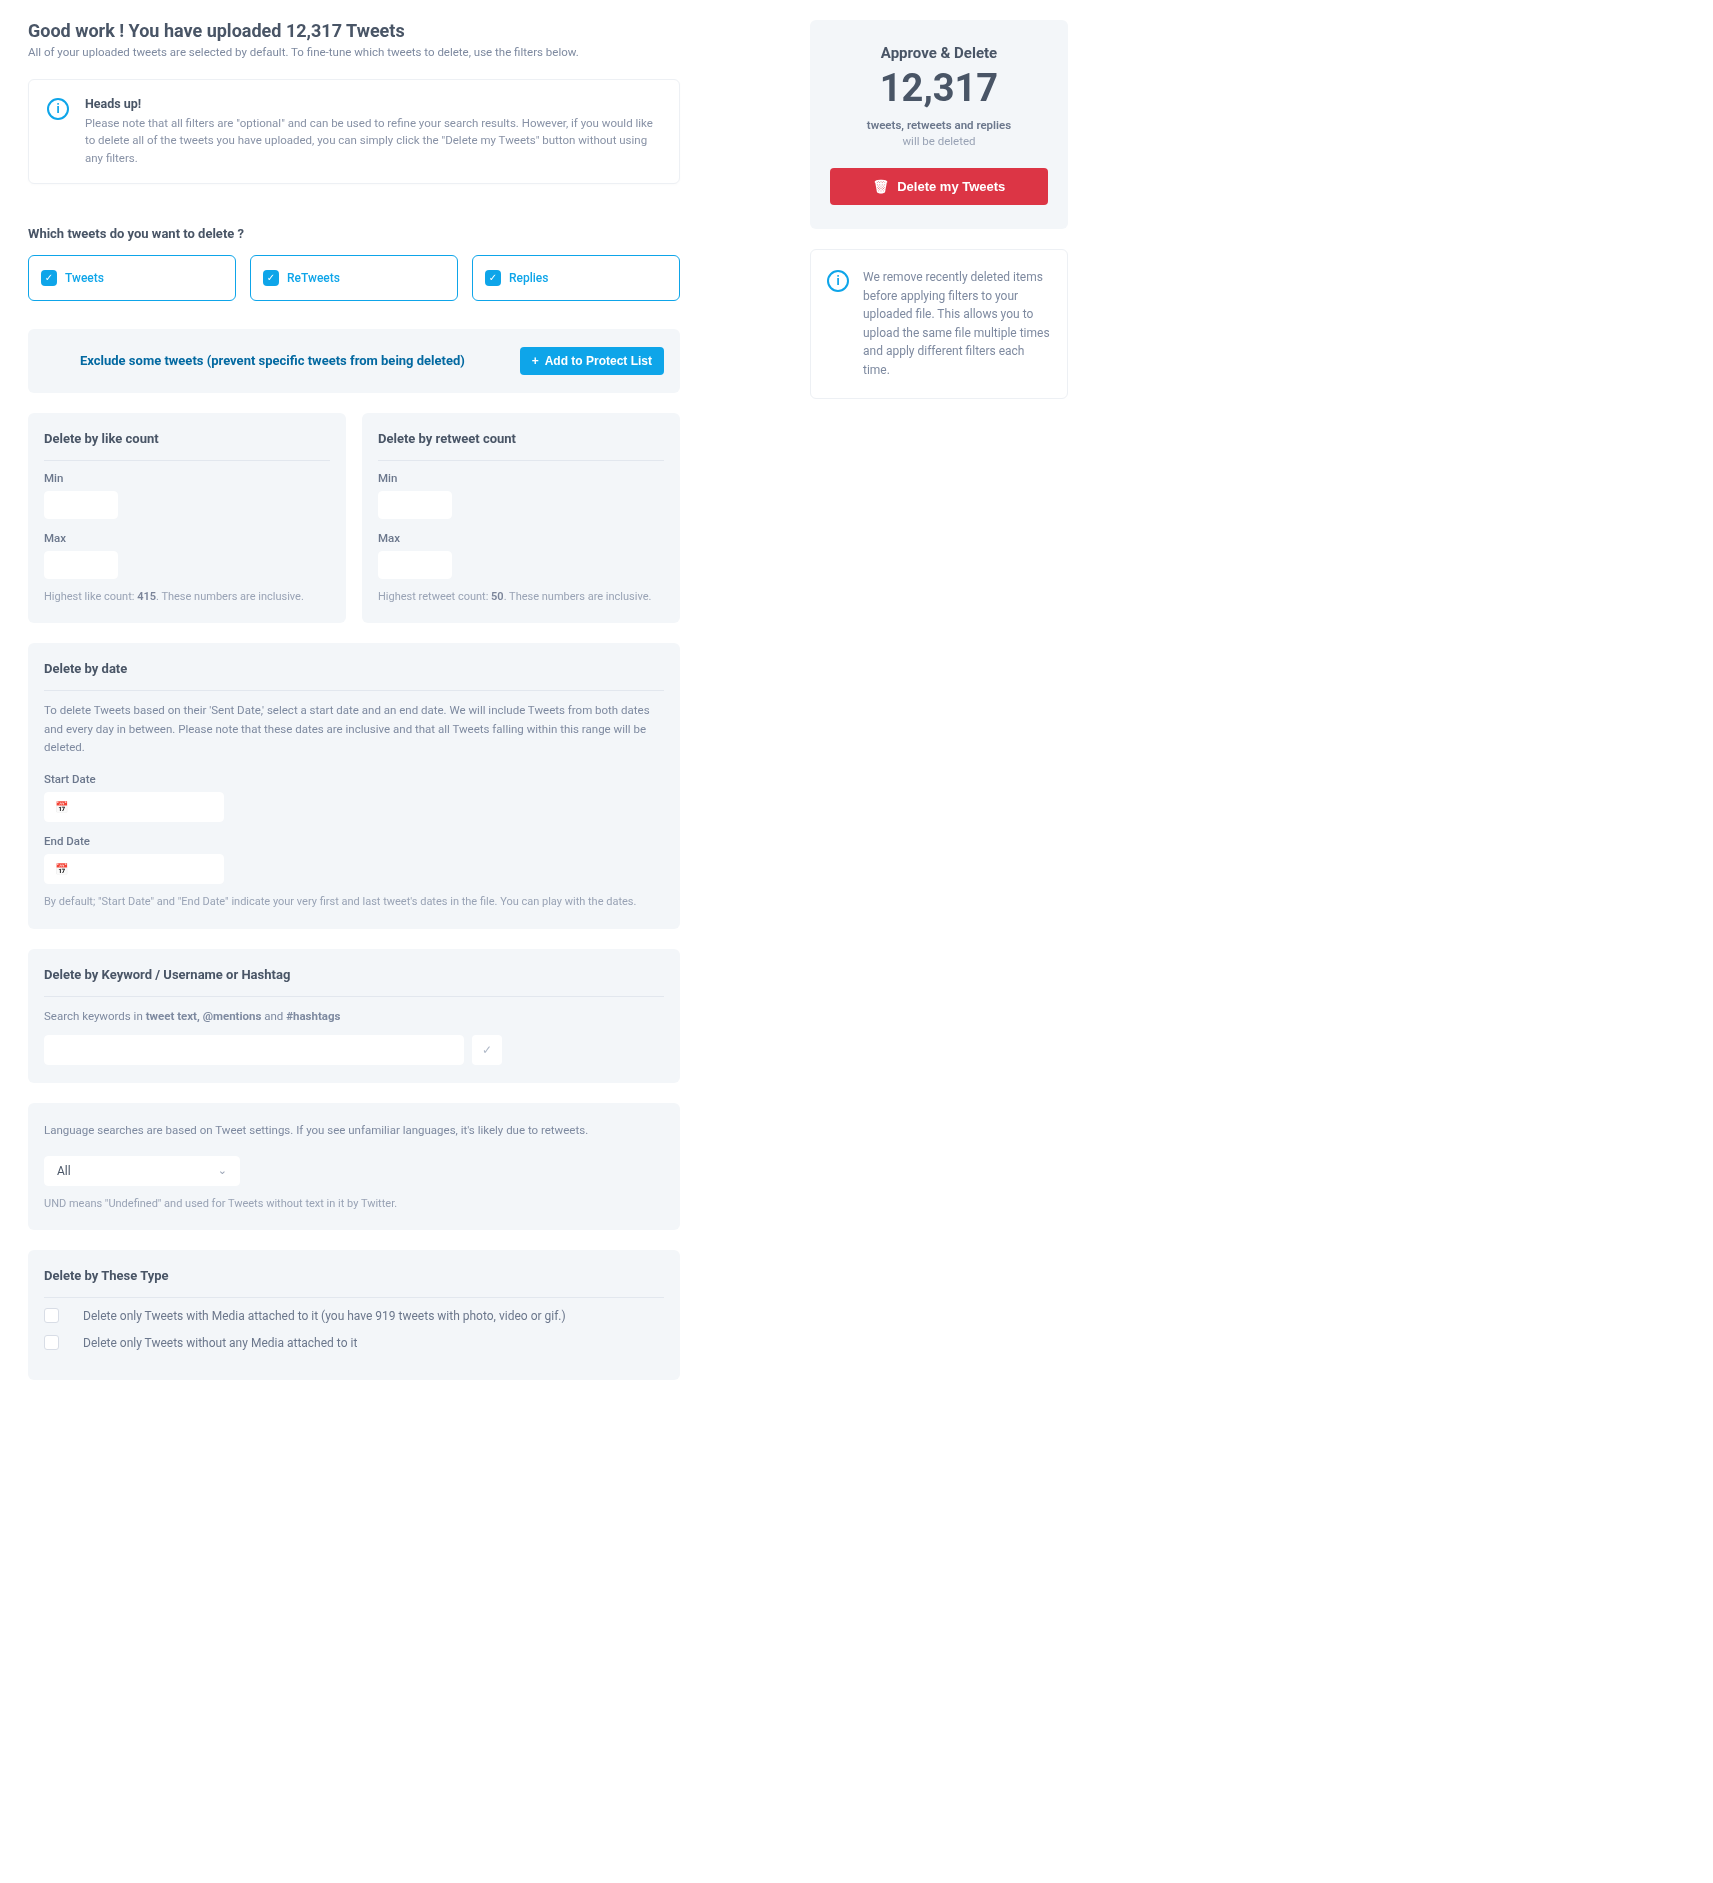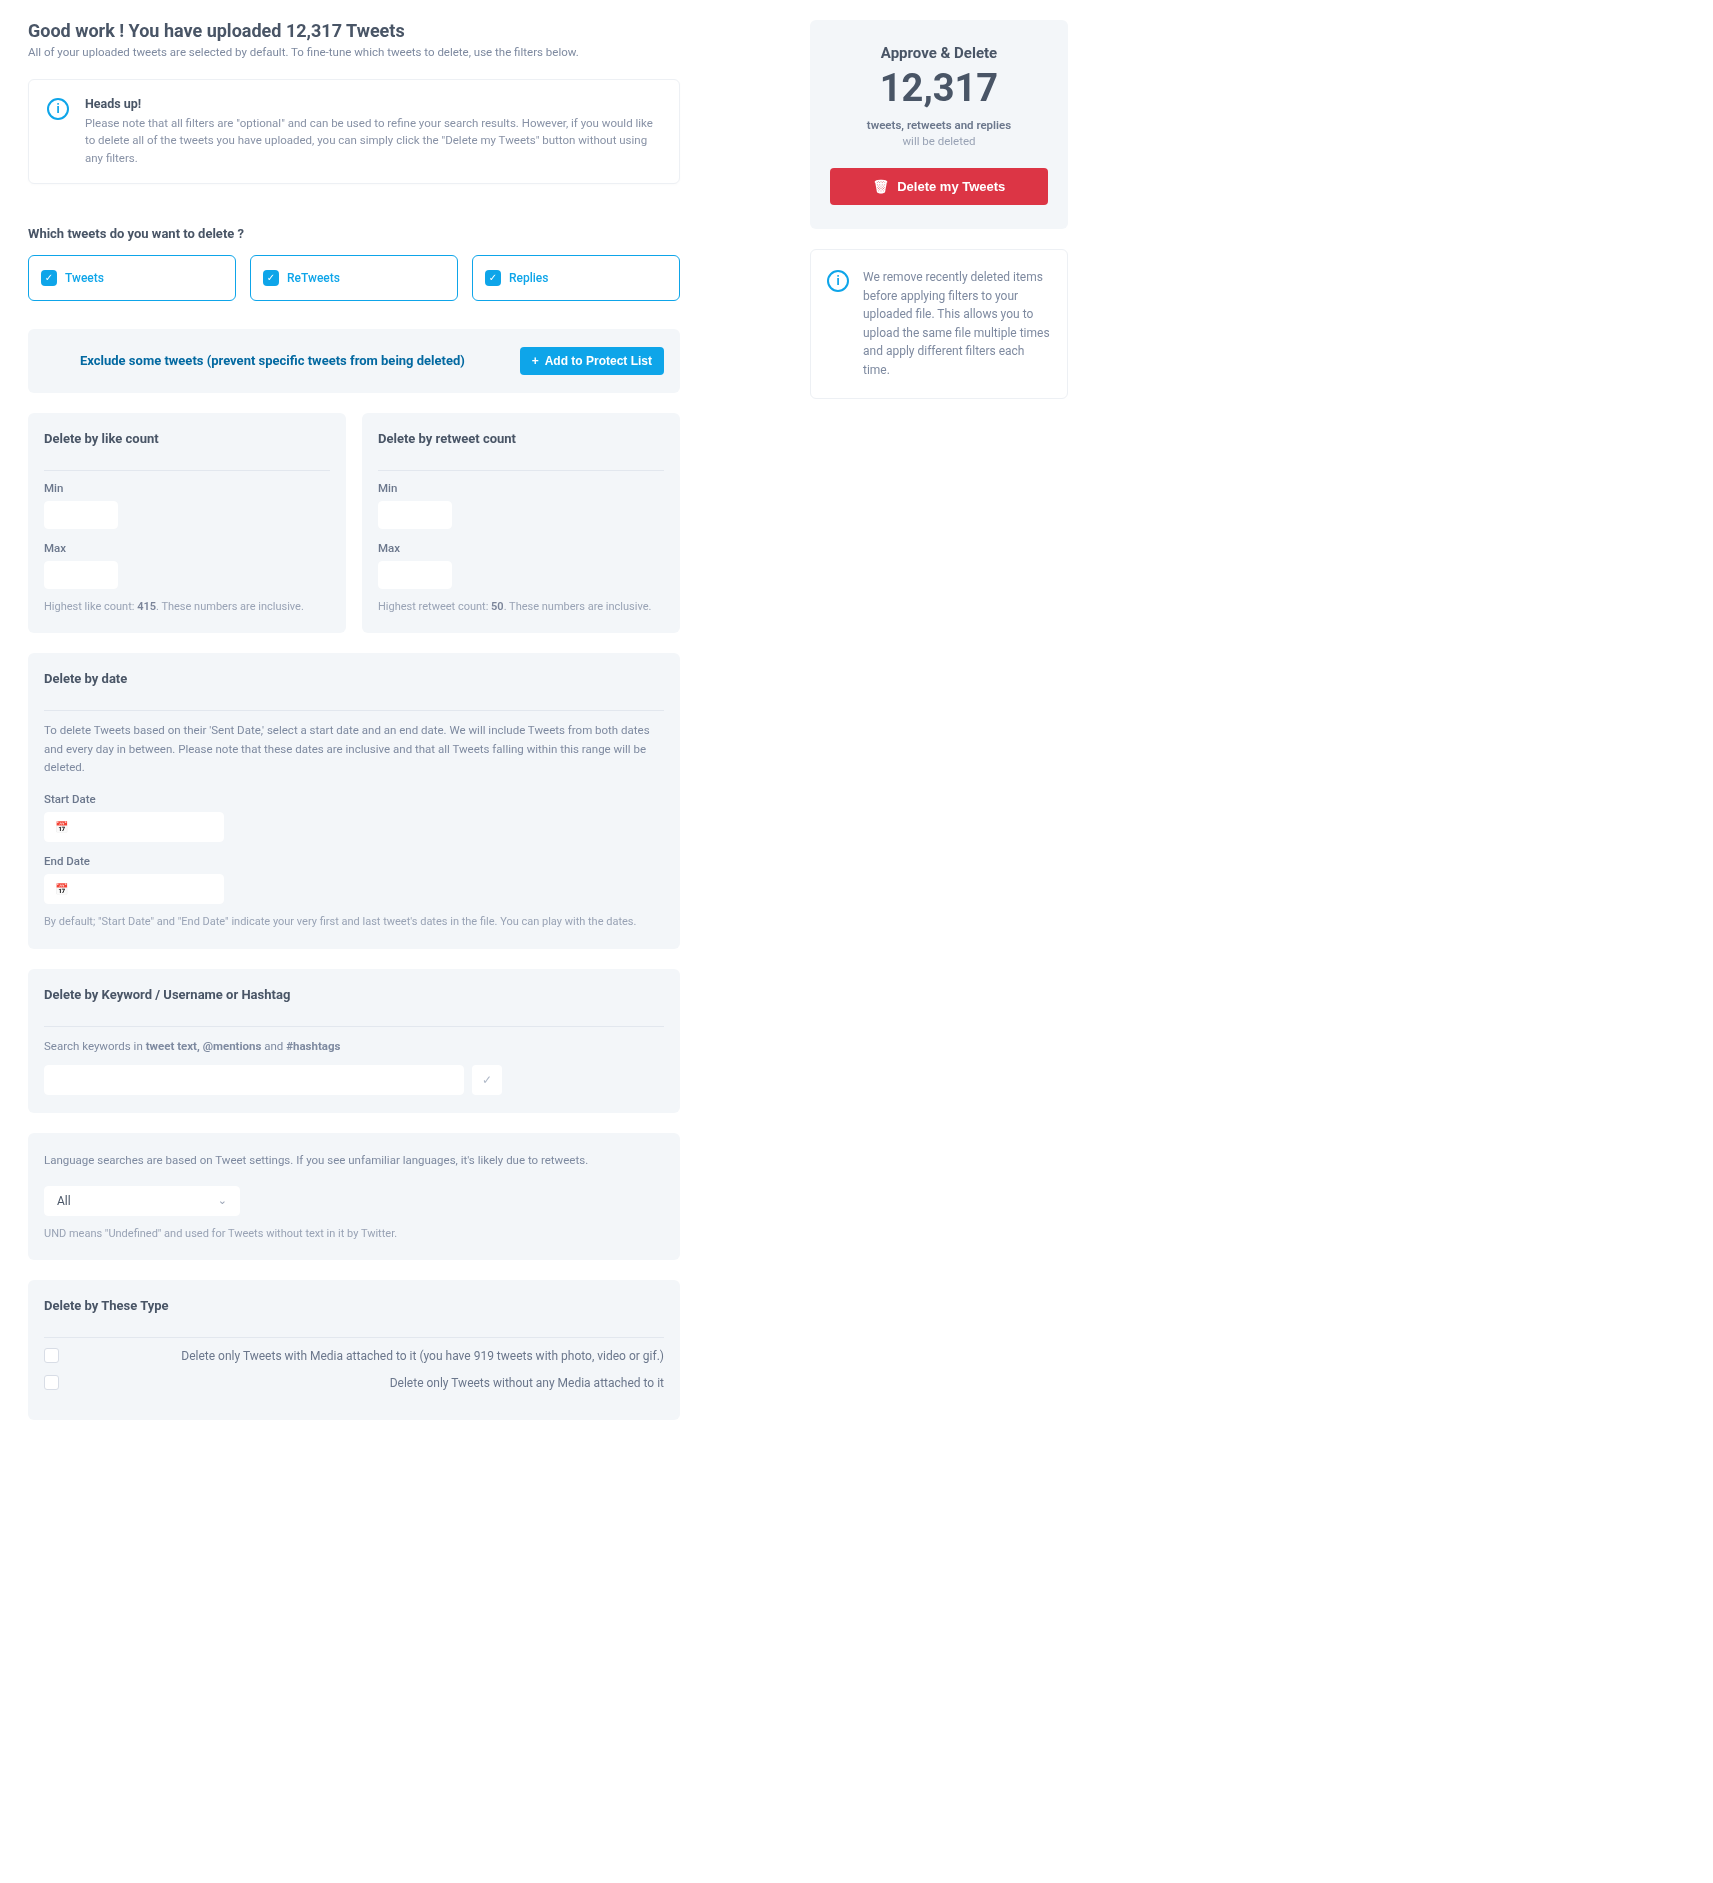--- a/index.html
+++ b/index.html
@@ -15,38 +15,38 @@
 .callout-body p { font-size: 11.5px; color: #8892a6; line-height: 1.5; }
 .section-title { font-size: 13px; font-weight: 700; color: #495566; margin-bottom: 14px; }
 .type-row { display: flex; gap: 14px; margin-bottom: 28px; }
 .type-card { flex: 1; border: 1px solid #0ea5e9; border-radius: 6px; padding: 14px 12px; display: flex; align-items: center; gap: 8px; cursor: pointer; }
 .check { width: 16px; height: 16px; background: #0ea5e9; border-radius: 4px; display: flex; align-items: center; justify-content: center; color: #fff; font-size: 10px; }
 .type-card .lbl { font-size: 12px; color: #0ea5e9; font-weight: 500; }
 .exclude-bar { background: #f3f6f9; border-radius: 6px; padding: 18px 16px; display: flex; justify-content: space-between; align-items: center; margin-bottom: 20px; }
 .exclude-bar .t { font-size: 13px; font-weight: 700; color: #0369a1; padding-left: 36px; }
 .btn-protect { background: #0ea5e9; color: #fff; border: none; border-radius: 4px; padding: 7px 12px; font-size: 12px; font-weight: 600; cursor: pointer; display: flex; align-items: center; gap: 6px; }
 .card { background: #f3f6f9; border-radius: 6px; padding: 18px 16px; margin-bottom: 20px; }
-.card h3 { font-size: 13px; font-weight: 700; color: #495566; margin-bottom: 10px; padding-bottom: 24px; border-bottom: 1px solid #e2e7ee; }
+.card h3 { font-size: 13px; font-weight: 700; color: #495566; margin-bottom: 10px; padding-bottom: 14px; border-bottom: 1px solid #e2e7ee; }
 .two-col { display: flex; gap: 16px; margin-bottom: 20px; }
 .two-col .card { flex: 1; margin-bottom: 0; }
 .inputs-row { display: flex; gap: 12px; flex-direction: column; }
 .input-group { display: flex; flex-direction: column; }
 .input-group label { font-size: 11.5px; font-weight: 500; color: #6b778c; margin-bottom: 6px; }
 .input-group input, .date-input, .kw-input, .lang-select { background: #fff; border: 1px solid #fff; border-radius: 4px; padding: 8px 10px; font-size: 12px; width: 74px; height: 28px; }
 .hint { font-size: 11px; color: #99a3b5; margin-top: 10px; line-height: 1.5; }
 .hint b { color: #7a8499; font-weight: 600; }
 .desc { font-size: 11.5px; color: #7e8aa0; line-height: 1.6; margin-bottom: 16px; }
 .date-input { width: 180px; height: 30px; display: flex; align-items: center; padding: 0 10px; }
 .date-input .cal { font-size: 11px; color: #6b778c; }
 .kw-row { display: flex; gap: 8px; }
 .kw-input { flex: 1; width: auto; height: 30px; max-width: 420px; }
 .kw-btn { width: 30px; height: 30px; background: #fff; border: none; border-radius: 4px; color: #b0b9c8; cursor: pointer; font-size: 12px; }
 .lang-select { width: 196px; height: 30px; display: flex; align-items: center; justify-content: space-between; padding: 0 12px; cursor: pointer; }
 .lang-select .chev { font-size: 11px; color: #99a3b5; }
-.check-row { display: flex; align-items: center; gap: 24px; margin-bottom: 12px; font-size: 12px; color: #6b778c; justify-content: space-between; }
+.check-row { display: flex; align-items: center; gap: 24px; margin-bottom: 12px; font-size: 12px; color: #6b778c; }
 .check-row .box { width: 15px; height: 15px; background: #fff; border: 1px solid #d8dde6; border-radius: 3px; cursor: pointer; }
 .side-card { background: #f3f6f9; border-radius: 6px; padding: 24px 20px; margin-bottom: 20px; text-align: center; }
 .side-card h2 { font-size: 15px; font-weight: 700; color: #495566; margin-bottom: 4px; }
 .big-num { font-size: 38px; font-weight: 700; color: #495566; margin-bottom: 8px; }
 .side-card .meta { font-size: 11.5px; color: #6b778c; font-weight: 600; margin-bottom: 2px; }
 .side-card .meta2 { font-size: 11.5px; color: #99a3b5; margin-bottom: 20px; }
 .btn-delete { background: #dc3545; color: #fff; border: none; border-radius: 4px; width: 100%; padding: 11px; font-size: 13px; font-weight: 600; cursor: pointer; display: flex; align-items: center; justify-content: center; gap: 8px; }
 .side-info { background: #fff; border: 1px solid #edf0f4; border-radius: 6px; padding: 18px 16px; display: flex; gap: 14px; }
 .side-info p { font-size: 12px; color: #7e8aa0; line-height: 1.55; }
 </style>

